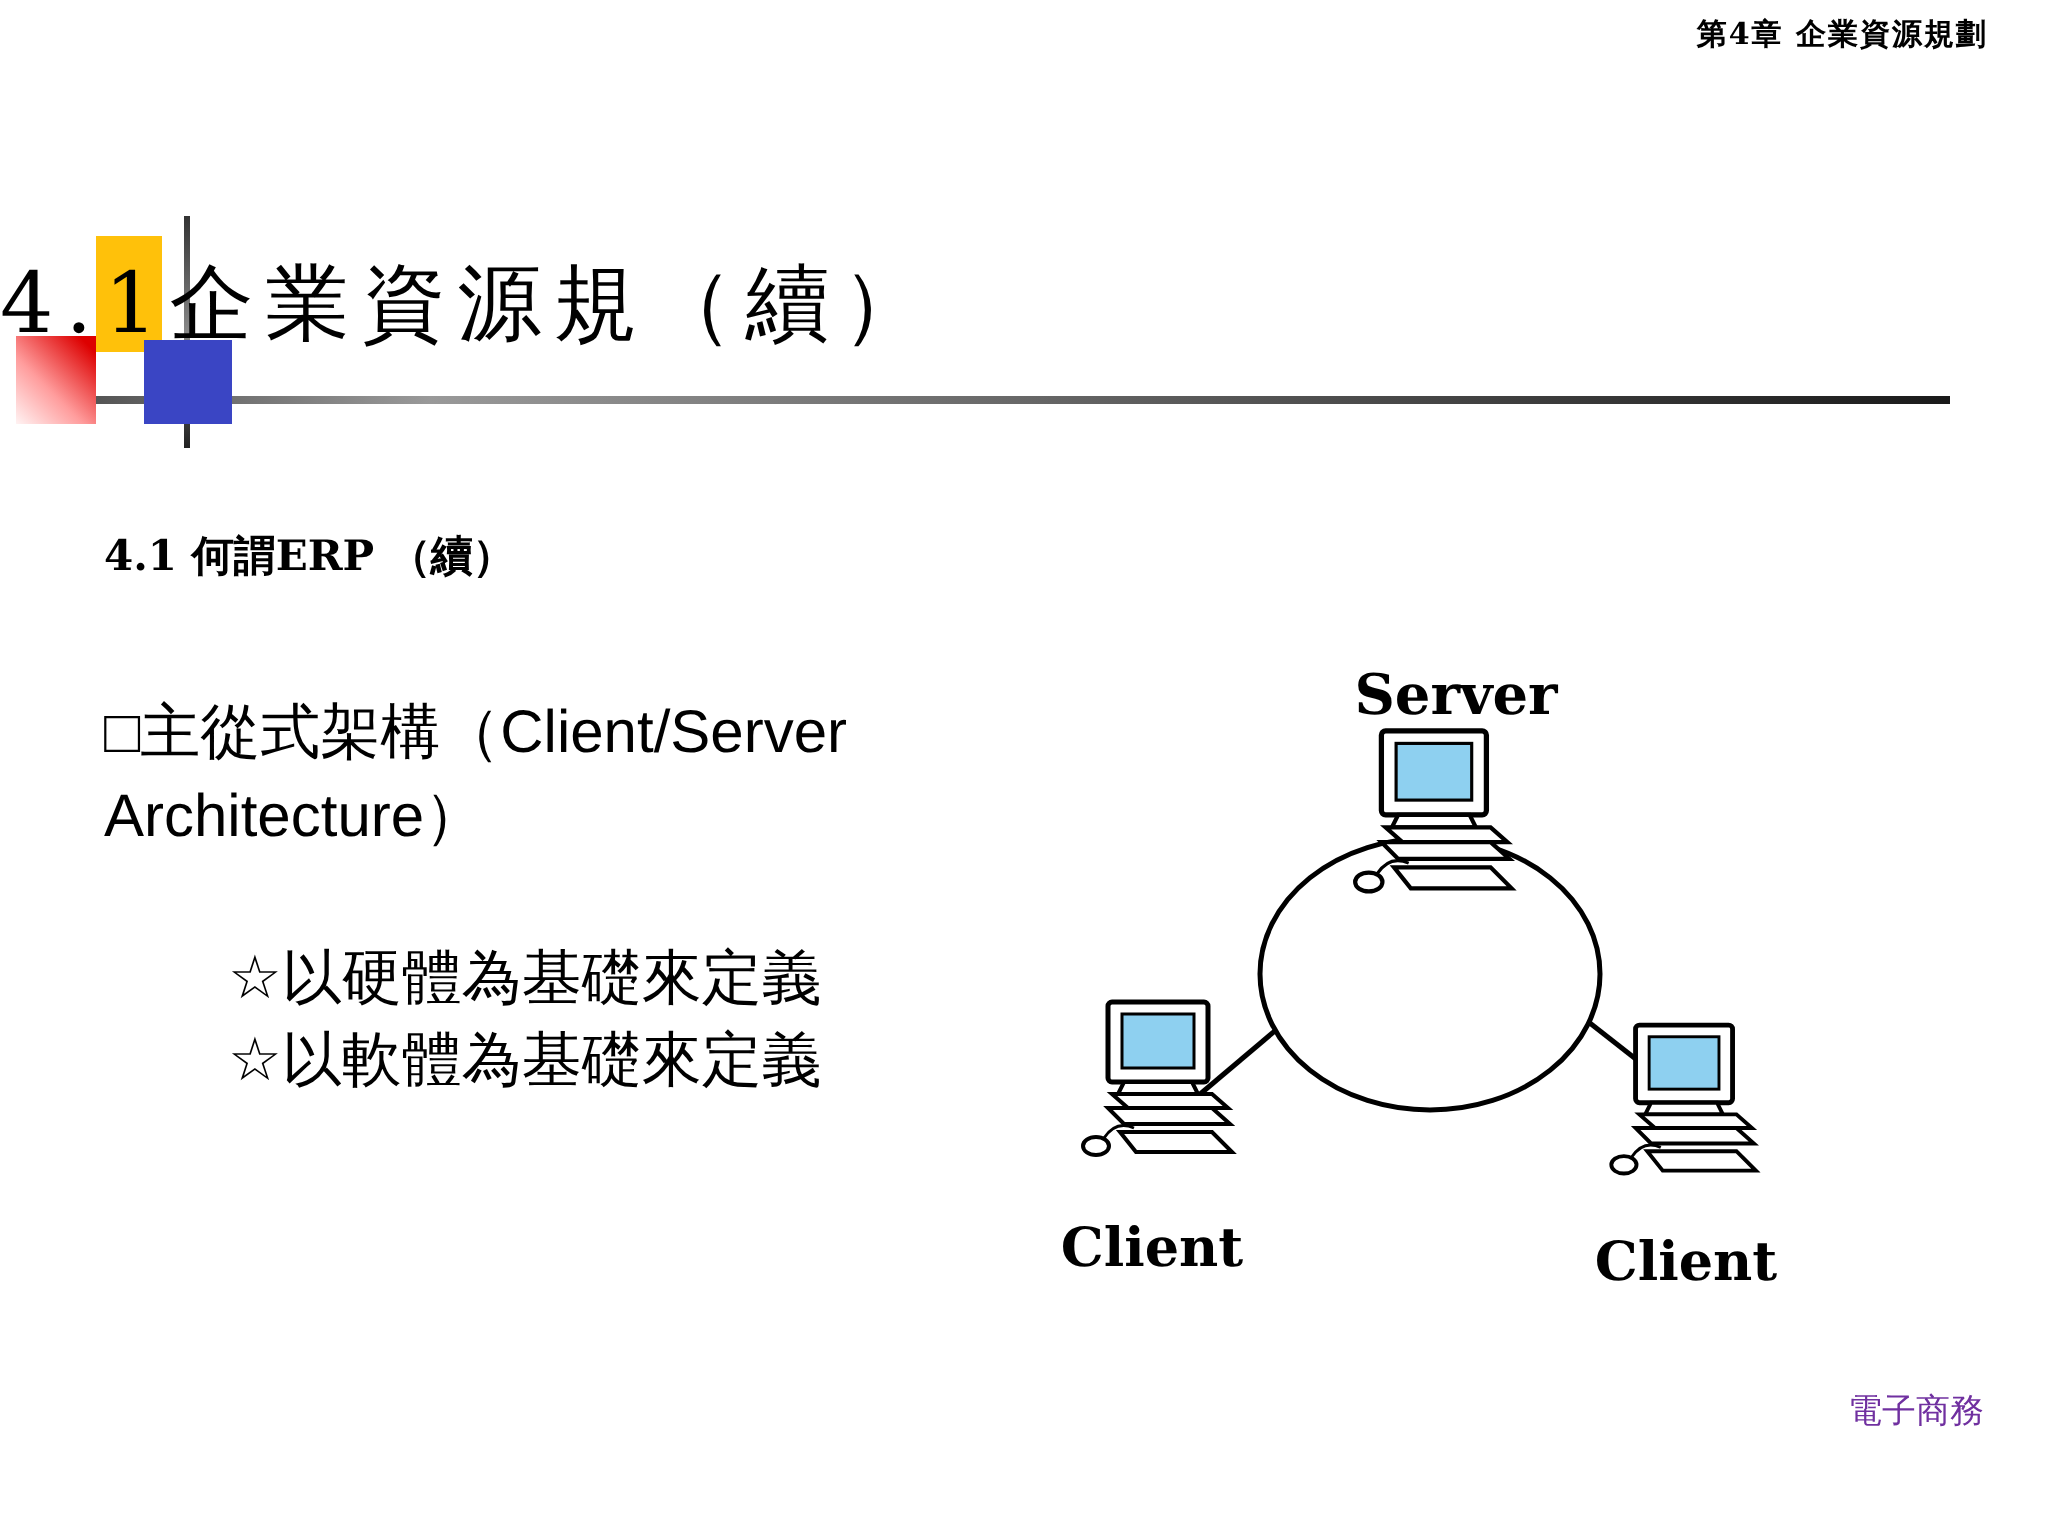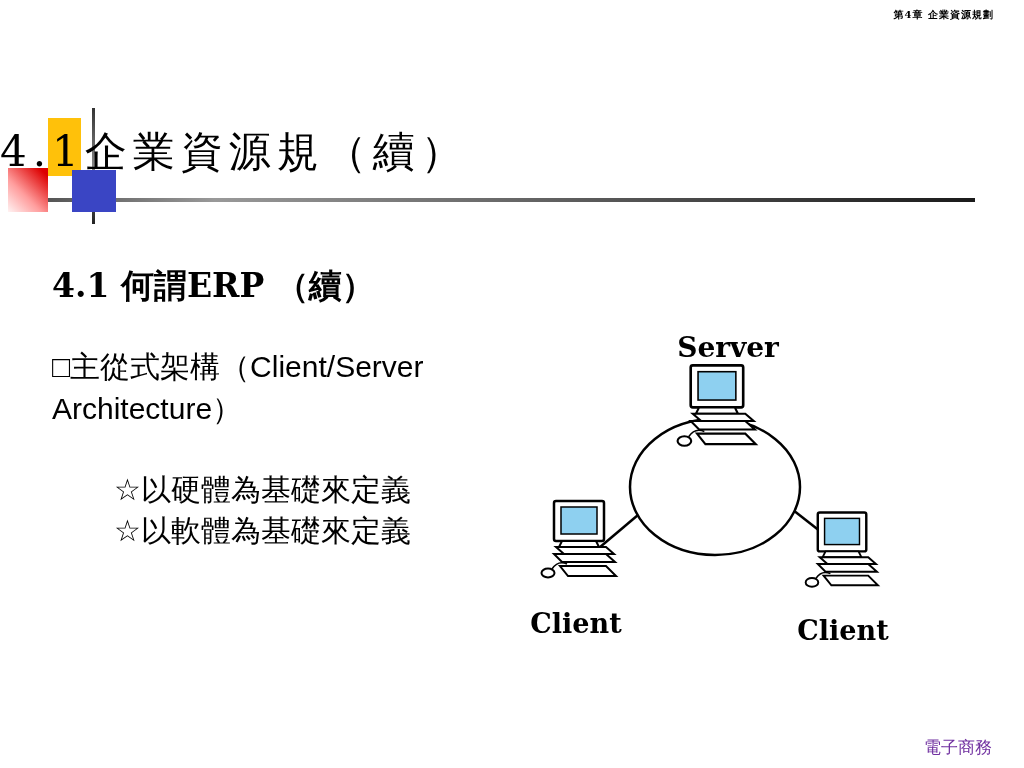--- a/index.html
+++ b/index.html
@@ -14,21 +14,21 @@
     overflow: hidden;
   }
 
   
   .chapter-header {
     position: absolute;
     top: 8px;
     right: 30px;
     font-family: "DejaVu Serif", "Liberation Serif", serif;
     font-weight: bold;
-    font-size: 10px;
+    font-size: 15px;
     color: #000000;
     letter-spacing: 1px;
   }
 
   
   .vline {
     position: absolute;
     left: 92px;
     top: 108px;
     width: 3px;
@@ -71,21 +71,21 @@
     color: #000000;
   }
 
   
   .section-heading {
     position: absolute;
     left: 52px;
     top: 264px;
     font-family: "DejaVu Serif", "Liberation Serif", serif;
     font-weight: bold;
-    font-size: 33px;
+    font-size: 21px;
     color: #000000;
   }
   .para {
     position: absolute;
     left: 52px;
     top: 346px;
     font-size: 30px;
     font-weight: 500;
     color: #000000;
     line-height: 1.4;
@@ -111,21 +111,21 @@
   }
   .diagram text {
     font-family: "DejaVu Serif", "Liberation Serif", serif;
     font-weight: bold;
     fill: #000000;
   }
 
   
   .footer {
     position: absolute;
-    top: 736px;
+    top: 694px;
     right: 32px;
     font-family: Liberation Mono, monospace;
     font-size: 17px;
     color: #7030a0;
   }
 </style>
 </head>
 <body>
 
 <div class="slide">

